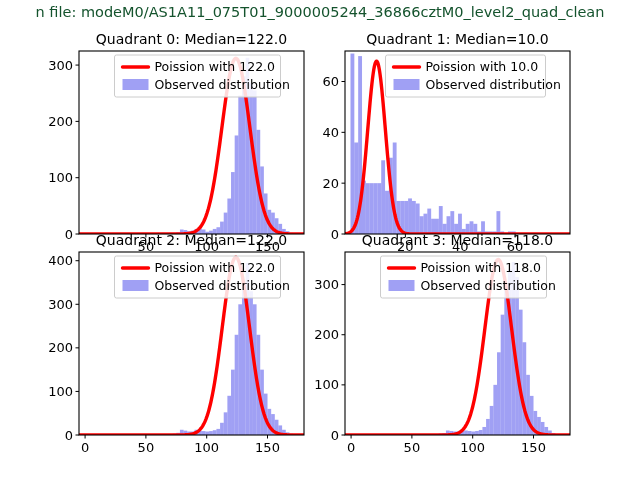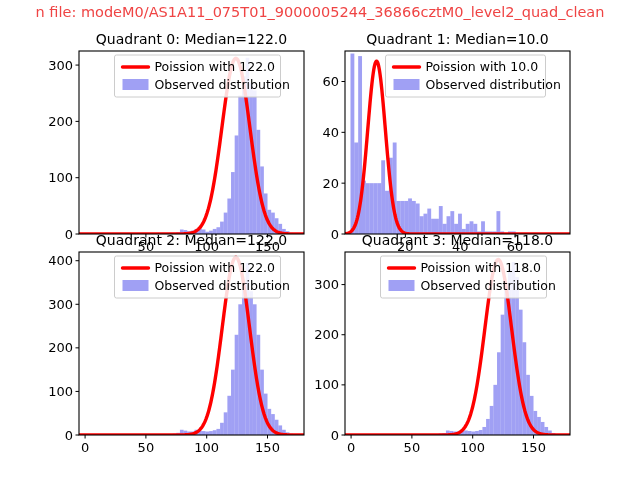--- a/index.html
+++ b/index.html
@@ -19,21 +19,21 @@
     height: 480px;
     background: #ffffff;
   }
   .suptitle {
     position: absolute;
     top: 4px;
     left: 0;
     width: 640px;
     text-align: center;
     font-size: 14.5px;
-    color: #ef4444;
+    color: #14532d;
     white-space: nowrap;
     overflow: visible;
   }
   .suptitle span {
     display: inline-block;
     transform: translateX(0px);
   }
   svg {
     display: block;
   }

